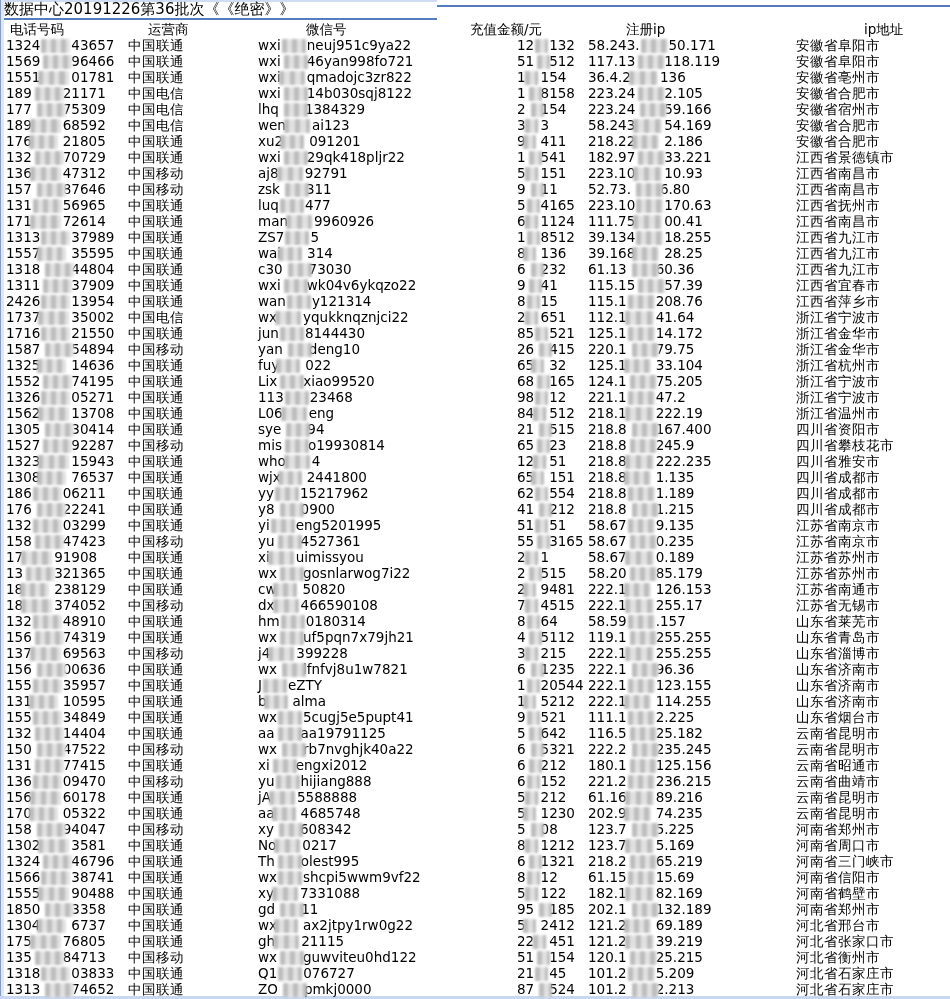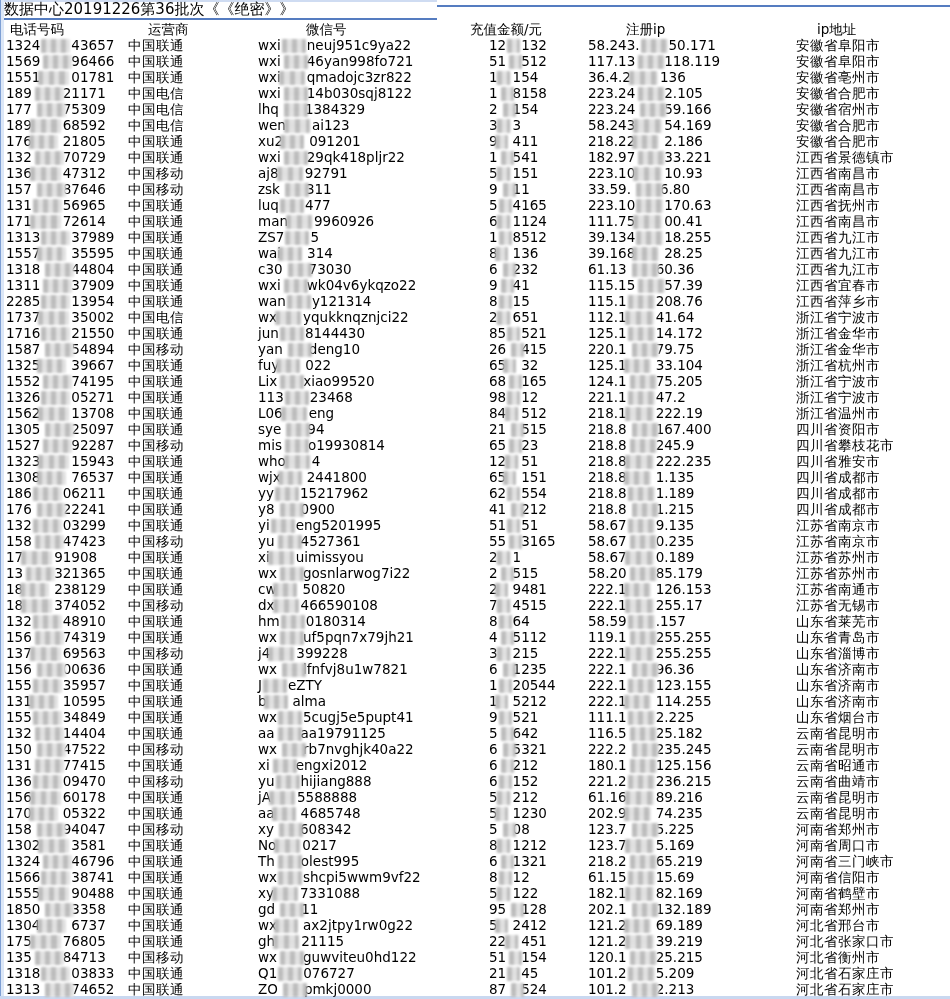--- a/index.html
+++ b/index.html
@@ -20,29 +20,29 @@
     position:absolute;top:1px;left:4px;font-size:15px;line-height:17px;white-space:pre;
   }
 
   .header{position:absolute;top:21px;left:0;width:100%;height:16px;font-size:13.5px;line-height:16px;text-align:right;}
   .header span{position:absolute;white-space:pre;}
   .h-phone{left:10px}
   .h-carrier{left:148px}
   .h-wechat{left:306px}
   .h-amount{left:470px}
   .h-regip{left:626px}
-  .h-iploc{left:817px}
+  .h-iploc{left:864px}
 
   .tbody{position:absolute;top:37px;left:0;width:100%;text-decoration:underline;}
   .row{position:relative;height:16px;font-size:13.5px;line-height:16px;}
   .row .c{position:absolute;top:0;white-space:pre;}
   .c-phone{left:6px}
   .c-carrier{left:128px;letter-spacing:0.5px}
   .c-wechat{left:258px}
-  .c-amount{left:489px}
+  .c-amount{left:517px}
   .c-ip{left:588px}
   .c-loc{left:796px;letter-spacing:0.5px}
 
   
   .blur{
     display:inline-block;height:14px;vertical-align:-3px;margin:0 1px;border-radius:1px;
     background-image:
       repeating-linear-gradient(90deg, rgba(186,186,186,.85) 0 5px, rgba(228,228,228,.85) 5px 10px),
       repeating-linear-gradient(0deg, #dadada 0 5px, #c7c7c7 5px 10px);
     filter:blur(.8px);
@@ -158,21 +158,21 @@
     <span class="c c-amount"><span>5</span><span class="blur b-amount"></span><span>151</span></span>
     <span class="c c-ip"><span>223.10</span><span class="blur b-ip"></span><span>10.93</span></span>
     <span class="c c-loc">江西省南昌市</span>
   </div>
 
   <div class="row">
     <span class="c c-phone"><span>157</span><span class="blur b-phone"></span><span>87646</span></span>
     <span class="c c-carrier">中国移动</span>
     <span class="c c-wechat"><span>zsk</span><span class="blur b-wechat"></span><span>311</span></span>
     <span class="c c-amount"><span>9</span><span class="blur b-amount"></span><span>11</span></span>
-    <span class="c c-ip"><span>33.59.</span><span class="blur b-ip"></span><span>6.80</span></span>
+    <span class="c c-ip"><span>52.73.</span><span class="blur b-ip"></span><span>6.80</span></span>
     <span class="c c-loc">江西省南昌市</span>
   </div>
 
   <div class="row">
     <span class="c c-phone"><span>131</span><span class="blur b-phone"></span><span>56965</span></span>
     <span class="c c-carrier">中国联通</span>
     <span class="c c-wechat"><span>luq</span><span class="blur b-wechat"></span><span>477</span></span>
     <span class="c c-amount"><span>5</span><span class="blur b-amount"></span><span>4165</span></span>
     <span class="c c-ip"><span>223.10</span><span class="blur b-ip"></span><span>170.63</span></span>
     <span class="c c-loc">江西省抚州市</span>
@@ -217,21 +217,21 @@
   <div class="row">
     <span class="c c-phone"><span>1311</span><span class="blur b-phone"></span><span>37909</span></span>
     <span class="c c-carrier">中国联通</span>
     <span class="c c-wechat"><span>wxi</span><span class="blur b-wechat"></span><span>wk04v6ykqzo22</span></span>
     <span class="c c-amount"><span>9</span><span class="blur b-amount"></span><span>41</span></span>
     <span class="c c-ip"><span>115.15</span><span class="blur b-ip"></span><span>57.39</span></span>
     <span class="c c-loc">江西省宜春市</span>
   </div>
 
   <div class="row">
-    <span class="c c-phone"><span>2285</span><span class="blur b-phone"></span><span>13954</span></span>
+    <span class="c c-phone"><span>2426</span><span class="blur b-phone"></span><span>13954</span></span>
     <span class="c c-carrier">中国联通</span>
     <span class="c c-wechat"><span>wan</span><span class="blur b-wechat"></span><span>y121314</span></span>
     <span class="c c-amount"><span>8</span><span class="blur b-amount"></span><span>15</span></span>
     <span class="c c-ip"><span>115.1</span><span class="blur b-ip"></span><span>208.76</span></span>
     <span class="c c-loc">江西省萍乡市</span>
   </div>
 
   <div class="row">
     <span class="c c-phone"><span>1737</span><span class="blur b-phone"></span><span>35002</span></span>
     <span class="c c-carrier">中国电信</span>
@@ -253,21 +253,21 @@
   <div class="row">
     <span class="c c-phone"><span>1587</span><span class="blur b-phone"></span><span>54894</span></span>
     <span class="c c-carrier">中国移动</span>
     <span class="c c-wechat"><span>yan</span><span class="blur b-wechat"></span><span>deng10</span></span>
     <span class="c c-amount"><span>26</span><span class="blur b-amount"></span><span>415</span></span>
     <span class="c c-ip"><span>220.1</span><span class="blur b-ip"></span><span>79.75</span></span>
     <span class="c c-loc">浙江省金华市</span>
   </div>
 
   <div class="row">
-    <span class="c c-phone"><span>1325</span><span class="blur b-phone"></span><span>39667</span></span>
+    <span class="c c-phone"><span>1325</span><span class="blur b-phone"></span><span>14636</span></span>
     <span class="c c-carrier">中国联通</span>
     <span class="c c-wechat"><span>fuy</span><span class="blur b-wechat"></span><span>022</span></span>
     <span class="c c-amount"><span>65</span><span class="blur b-amount"></span><span>32</span></span>
     <span class="c c-ip"><span>125.1</span><span class="blur b-ip"></span><span>33.104</span></span>
     <span class="c c-loc">浙江省杭州市</span>
   </div>
 
   <div class="row">
     <span class="c c-phone"><span>1552</span><span class="blur b-phone"></span><span>74195</span></span>
     <span class="c c-carrier">中国联通</span>
@@ -289,21 +289,21 @@
   <div class="row">
     <span class="c c-phone"><span>1562</span><span class="blur b-phone"></span><span>13708</span></span>
     <span class="c c-carrier">中国联通</span>
     <span class="c c-wechat"><span>L06</span><span class="blur b-wechat"></span><span>eng</span></span>
     <span class="c c-amount"><span>84</span><span class="blur b-amount"></span><span>512</span></span>
     <span class="c c-ip"><span>218.1</span><span class="blur b-ip"></span><span>222.19</span></span>
     <span class="c c-loc">浙江省温州市</span>
   </div>
 
   <div class="row">
-    <span class="c c-phone"><span>1305</span><span class="blur b-phone"></span><span>25097</span></span>
+    <span class="c c-phone"><span>1305</span><span class="blur b-phone"></span><span>30414</span></span>
     <span class="c c-carrier">中国联通</span>
     <span class="c c-wechat"><span>sye</span><span class="blur b-wechat"></span><span>94</span></span>
     <span class="c c-amount"><span>21</span><span class="blur b-amount"></span><span>515</span></span>
     <span class="c c-ip"><span>218.8</span><span class="blur b-ip"></span><span>167.400</span></span>
     <span class="c c-loc">四川省资阳市</span>
   </div>
 
   <div class="row">
     <span class="c c-phone"><span>1527</span><span class="blur b-phone"></span><span>92287</span></span>
     <span class="c c-carrier">中国移动</span>
@@ -562,21 +562,21 @@
     <span class="c c-wechat"><span>xy</span><span class="blur b-wechat"></span><span>7331088</span></span>
     <span class="c c-amount"><span>5</span><span class="blur b-amount"></span><span>122</span></span>
     <span class="c c-ip"><span>182.1</span><span class="blur b-ip"></span><span>82.169</span></span>
     <span class="c c-loc">河南省鹤壁市</span>
   </div>
 
   <div class="row">
     <span class="c c-phone"><span>1850</span><span class="blur b-phone"></span><span>3358</span></span>
     <span class="c c-carrier">中国联通</span>
     <span class="c c-wechat"><span>gd</span><span class="blur b-wechat"></span><span>11</span></span>
-    <span class="c c-amount"><span>95</span><span class="blur b-amount"></span><span>128</span></span>
+    <span class="c c-amount"><span>95</span><span class="blur b-amount"></span><span>185</span></span>
     <span class="c c-ip"><span>202.1</span><span class="blur b-ip"></span><span>132.189</span></span>
     <span class="c c-loc">河南省郑州市</span>
   </div>
 
   <div class="row">
     <span class="c c-phone"><span>1304</span><span class="blur b-phone"></span><span>6737</span></span>
     <span class="c c-carrier">中国联通</span>
     <span class="c c-wechat"><span>wx</span><span class="blur b-wechat"></span><span>ax2jtpy1rw0g22</span></span>
     <span class="c c-amount"><span>5</span><span class="blur b-amount"></span><span>2412</span></span>
     <span class="c c-ip"><span>121.2</span><span class="blur b-ip"></span><span>69.189</span></span>

